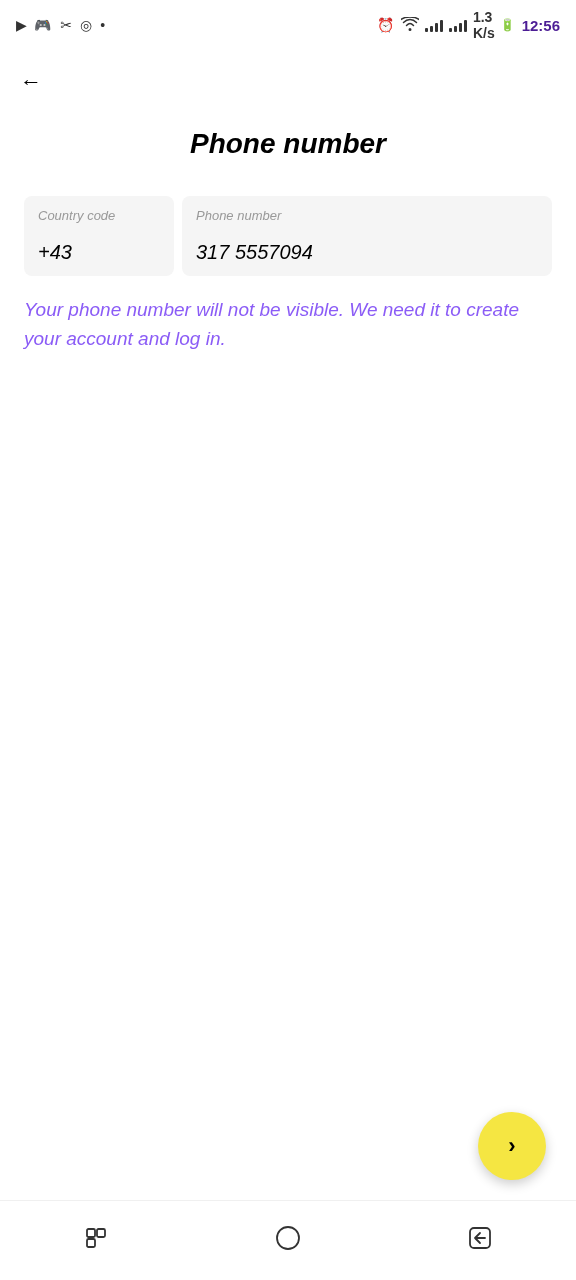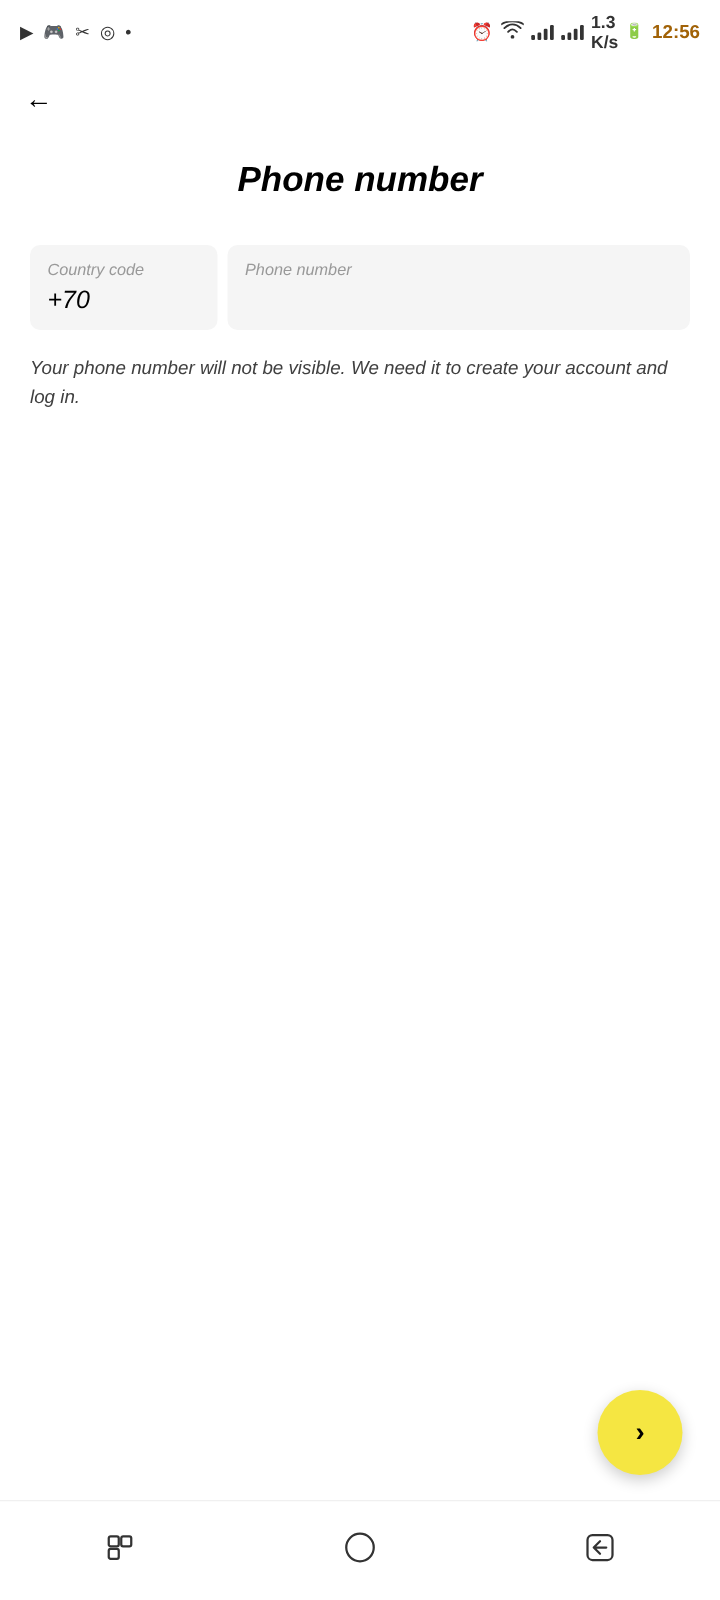--- a/index.html
+++ b/index.html
@@ -40,21 +40,21 @@
     }
 
     .status-icon {
       font-size: 14px;
       color: #333;
     }
 
     .time-text {
       font-size: 15px;
       font-weight: 700;
-      color: #a16207;
+      color: #4c1d95;
     }
 
     
     .back-btn {
       padding: 16px 20px;
       display: inline-flex;
       align-items: center;
       cursor: pointer;
     }
 
@@ -96,33 +96,33 @@
     .field-phone {
       flex: 1;
       background: #f5f5f5;
       border-radius: 8px;
       padding: 12px 14px;
     }
 
     .field-label {
       font-size: 13px;
       color: #999;
-      margin-bottom: 6px;
+      margin-bottom: 18px;
     }
 
     .field-value {
       font-size: 20px;
       color: #000;
       font-weight: 400;
     }
 
     
     .helper-text {
-      font-size: 15px;
-      color: #404040;
+      font-size: 19px;
+      color: #8b5cf6;
       line-height: 1.5;
     }
 
     
     .next-btn {
       position: absolute;
       bottom: 100px;
       right: 30px;
       width: 68px;
       height: 68px;
@@ -243,25 +243,26 @@
 
 
 <div class="main-content">
 
   <h1 class="page-title">Phone number</h1>
 
   <div class="fields-row">
 
     <div class="field-country">
       <div class="field-label">Country code</div>
-      <div class="field-value">+70</div>
+      <div class="field-value">+43</div>
     </div>
 
     <div class="field-phone">
       <div class="field-label">Phone number</div>
+      <div class="field-value">317 5557094</div>
     </div>
 
   </div>
 
   <p class="helper-text">Your phone number will not be visible. We need it to create your account and log in.</p>
 
 </div>
 
 
 <div class="next-btn">

